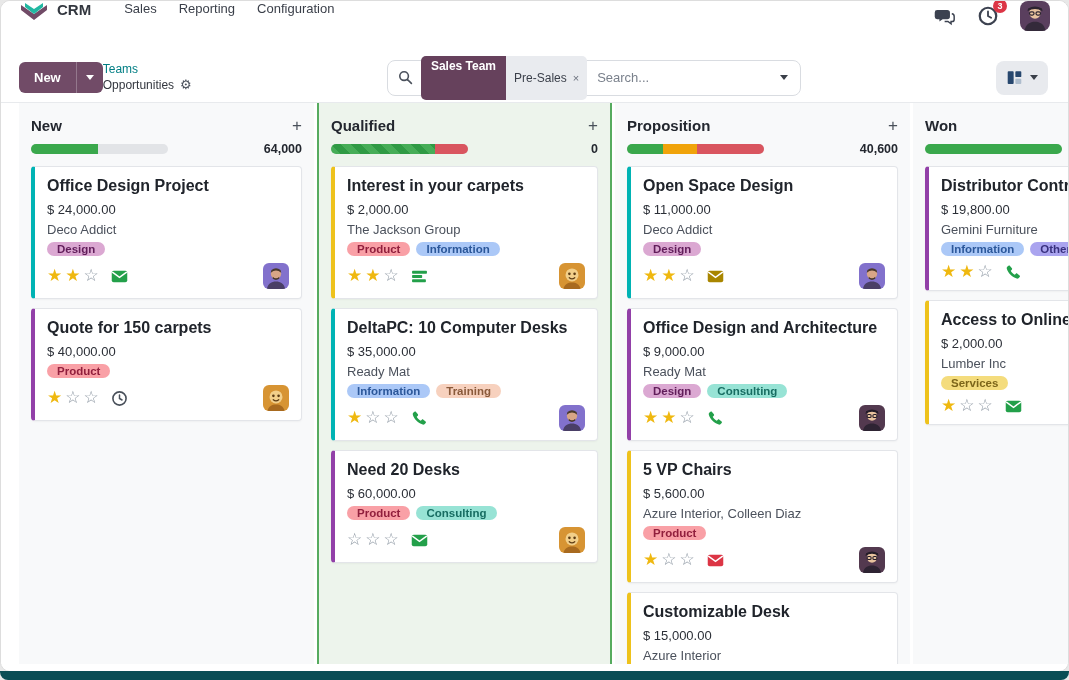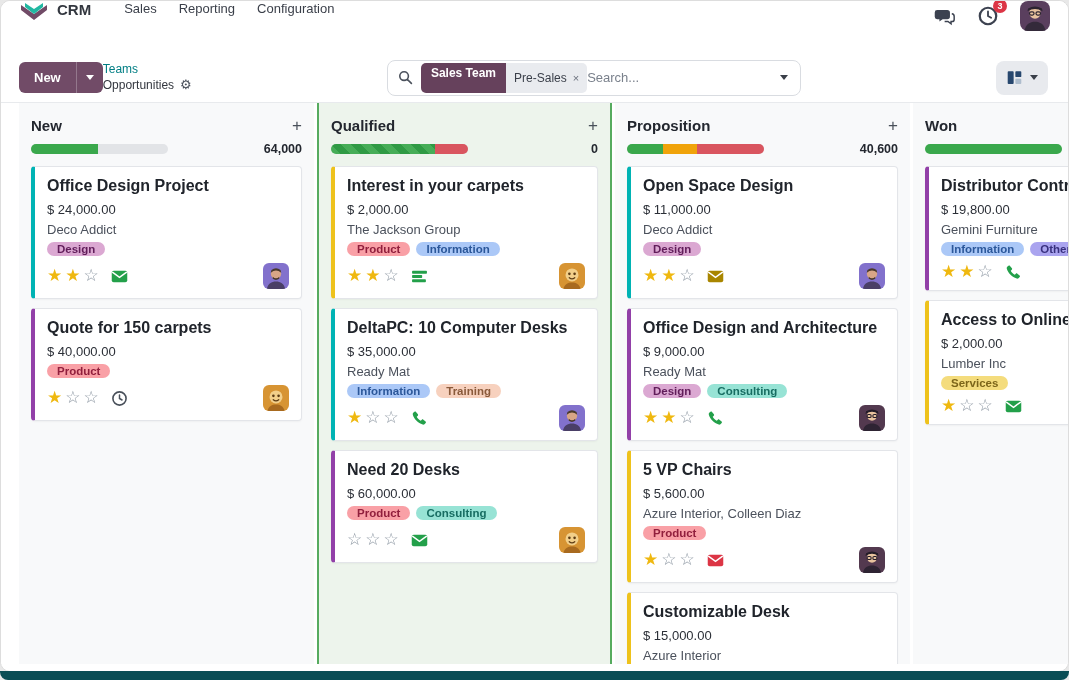--- a/index.html
+++ b/index.html
@@ -27,23 +27,23 @@
   .caret { width:0; height:0; border-left:4px solid transparent; border-right:4px solid transparent; border-top:5px solid currentColor; display:inline-block; color:#fff; }
   .crumbs { line-height:1.25; }
   .crumb-parent { font-size:12px; color:#017E84; cursor:pointer; display:block; }
   .crumb-current-row { display:flex; align-items:center; gap:6px; }
   .crumb-current { font-size:12px; color:#33373f;text-align:center; }
   .gear { font-size:13px; color:#4b515c; cursor:pointer; }
 
   .searchbar { margin-left:auto; margin-right:auto; width:414px; height:36px; border:1px solid #d9dce1; border-radius:8px; background:#fff; display:flex; align-items:center; padding:0 0 0 10px; }
   .search-facet { display:flex; margin-left:8px; border-radius:5px; overflow:hidden; font-size:12px; }
   .facet-cat { background:#66415c; color:#fff; font-weight:bold; padding:3px 10px; }
-  .facet-val { background:#e9ebef; color:#3a3f49; padding:8px 8px; display:flex; align-items:center; gap:6px; }
+  .facet-val { background:#e9ebef; color:#3a3f49; padding:15px 8px; display:flex; align-items:center; gap:6px; }
   .facet-x { color:#6c727e; font-size:11px; cursor:pointer; }
-  .search-placeholder { font-size:13px; color:#7a818c; flex:1; }
+  .search-placeholder { margin-left:10px; font-size:13px; color:#7a818c; flex:1; }
   .search-caret-zone { height:100%; display:flex; align-items:center; padding:0 12px; cursor:pointer; }
   .search-caret-zone .caret { color:#3a3f49; }
 
   .view-switcher { margin-right:2px; background:#e8eaee; border:none; border-radius:8px; height:34px; padding:0 10px; display:flex; align-items:center; gap:7px; cursor:pointer; }
   .view-switcher .caret { color:#3a3f49; }
 
   
   .board { display:flex; gap:3px; padding:0 0 0 18px; height:561px; overflow:hidden; background:#fff; }
   .column { flex:0 0 295px; background:#f8f9fa; padding:14px 12px 10px 12px; }
   .column.highlight { background:#edf4ec; border-left:2px solid #56ab5f; border-right:2px solid #56ab5f; }

